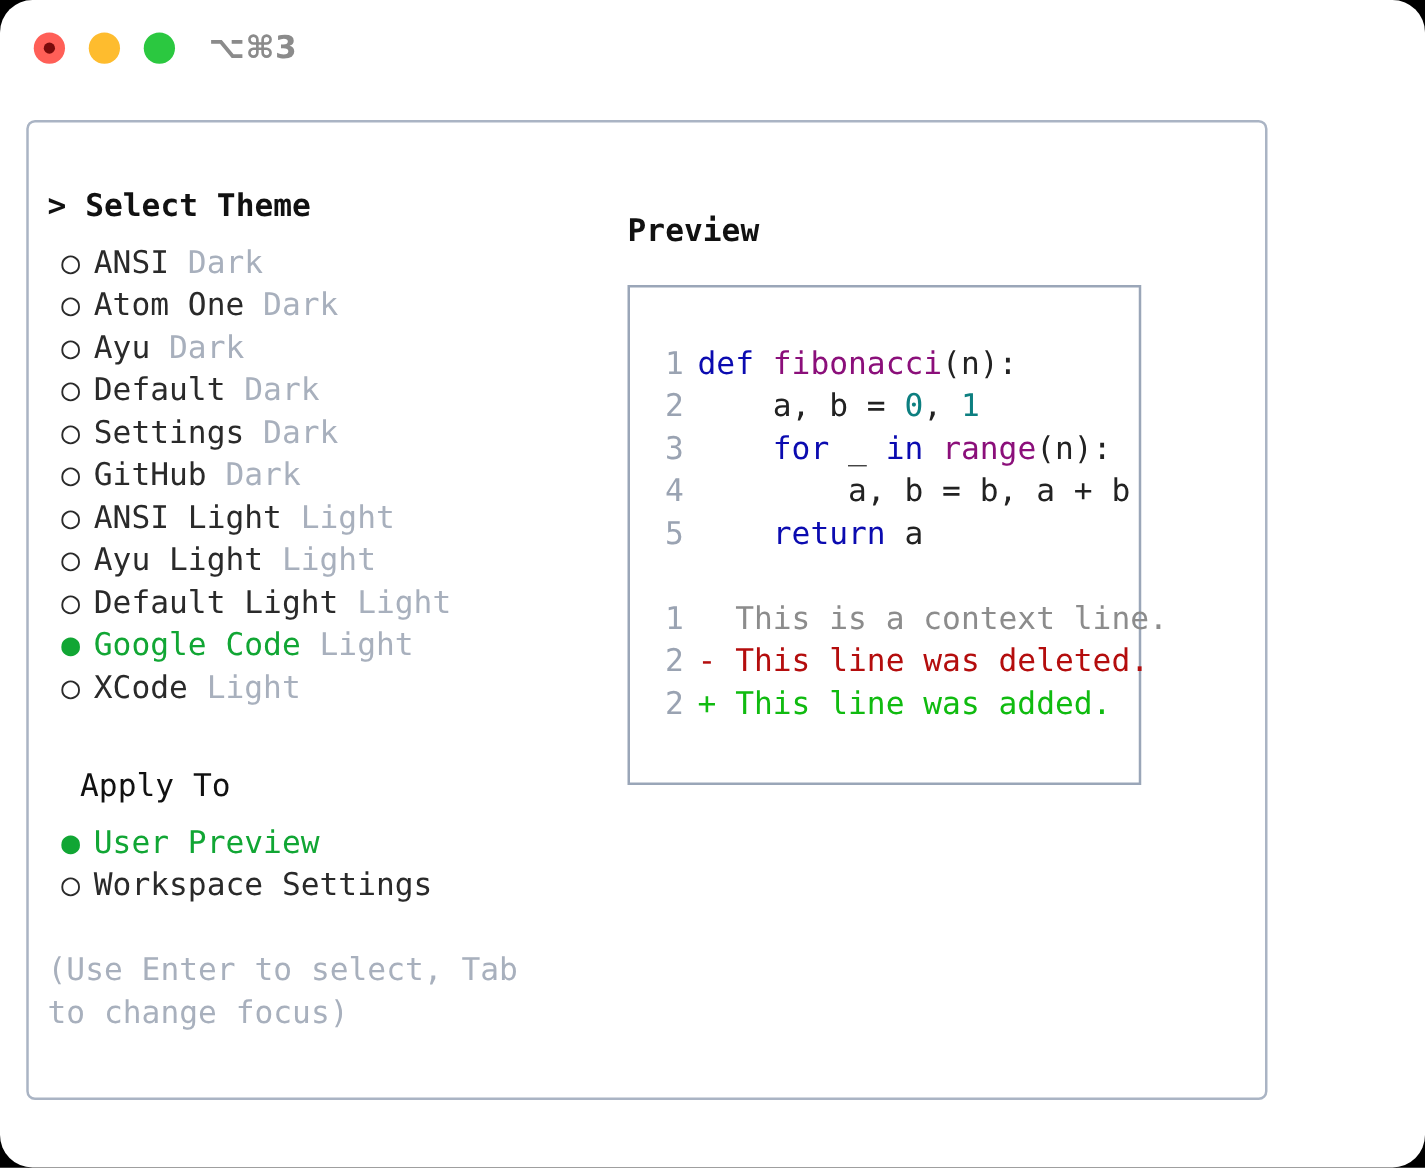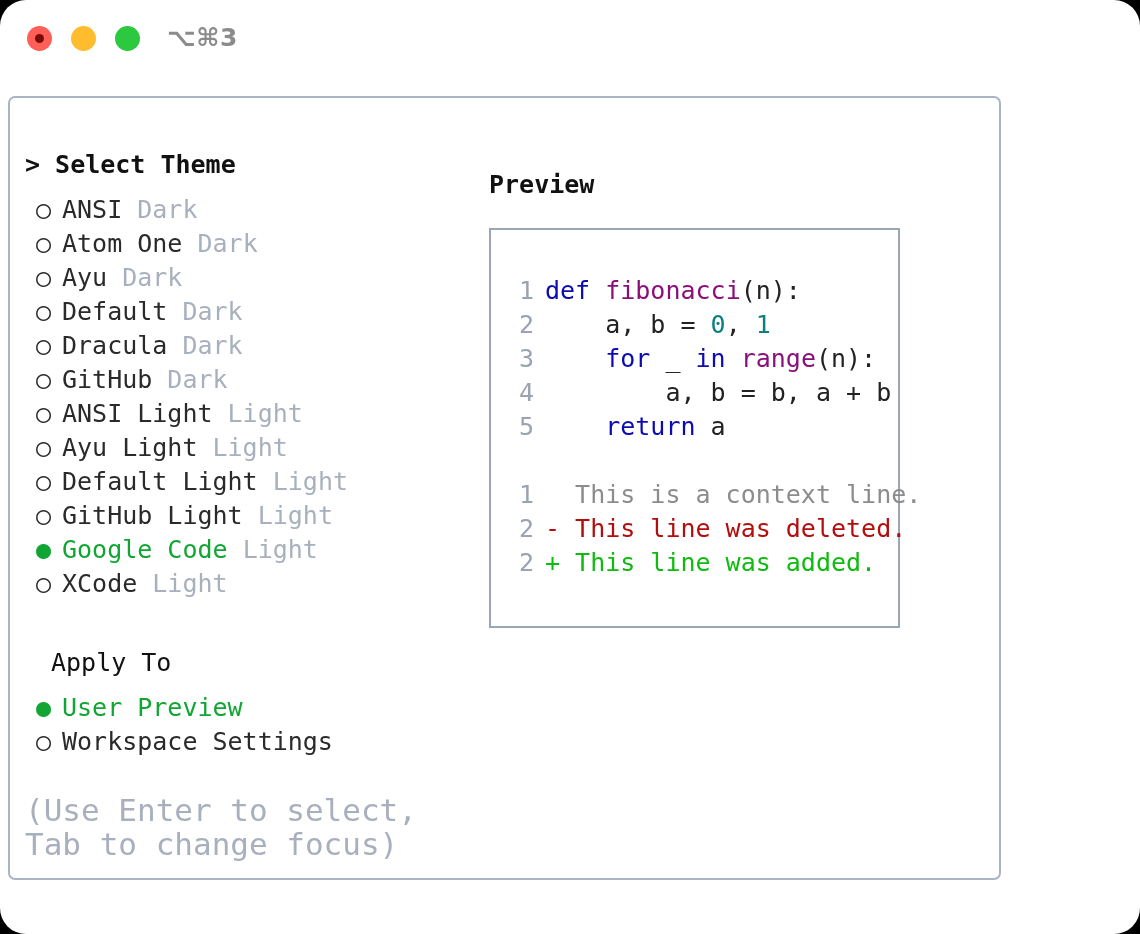--- a/index.html
+++ b/index.html
@@ -68,21 +68,21 @@
     font-size: 25px;
     font-weight: 700;
     color: #8b8b8b;
     letter-spacing: 0.5px;
     line-height: 32px;
   }
 
   
   .tui-panel {
     position: absolute;
-    left: 8px;
+    left: 21px;
     top: 96px;
     width: 993px;
     height: 784px;
     border: 2px solid #aab4c4;
     border-radius: 7px;
     box-sizing: border-box;
     background: #ffffff;
   }
 
   .columns {
@@ -134,21 +134,21 @@
   .apply-header {
     font-size: 25px;
     color: #111111;
     line-height: 34px;
     white-space: pre;
     padding-left: 26px;
   }
 
   .hint {
     margin-top: 34px;
-    font-size: 31px;
+    font-size: 25px;
     line-height: 34px;
     color: #a8b0bd;
     width: 420px;
     white-space: pre-wrap;
   }
 
   
   .right-col {
     position: absolute;
     left: 479px;
@@ -220,26 +220,25 @@
 
       <div class="left-col">
 
         <div class="list-header">&gt; Select Theme</div>
 
         <ul class="theme-list" id="theme-list">
             <li class="theme-row"><span class="marker">○</span><span class="name">ANSI</span><span class="category"> Dark</span></li>
             <li class="theme-row"><span class="marker">○</span><span class="name">Atom One</span><span class="category"> Dark</span></li>
             <li class="theme-row"><span class="marker">○</span><span class="name">Ayu</span><span class="category"> Dark</span></li>
             <li class="theme-row"><span class="marker">○</span><span class="name">Default</span><span class="category"> Dark</span></li>
-            <li class="theme-row"><span class="marker">○</span><span class="name">Dracula</span><span class="category"> Dark</span></li>
+            <li class="theme-row"><span class="marker">○</span><span class="name">Settings</span><span class="category"> Dark</span></li>
             <li class="theme-row"><span class="marker">○</span><span class="name">GitHub</span><span class="category"> Dark</span></li>
             <li class="theme-row"><span class="marker">○</span><span class="name">ANSI Light</span><span class="category"> Light</span></li>
             <li class="theme-row"><span class="marker">○</span><span class="name">Ayu Light</span><span class="category"> Light</span></li>
             <li class="theme-row"><span class="marker">○</span><span class="name">Default Light</span><span class="category"> Light</span></li>
-            <li class="theme-row"><span class="marker">○</span><span class="name">GitHub Light</span><span class="category"> Light</span></li>
             <li class="theme-row selected"><span class="marker">●</span><span class="name">Google Code</span><span class="category"> Light</span></li>
             <li class="theme-row"><span class="marker">○</span><span class="name">XCode</span><span class="category"> Light</span></li>
           </ul>
 
         <div class="section-gap"></div>
 
         <div class="apply-header">Apply To</div>
 
         <ul class="apply-list" id="apply-list">
             <li class="theme-row selected"><span class="marker">●</span><span class="name">User Preview</span></li>

